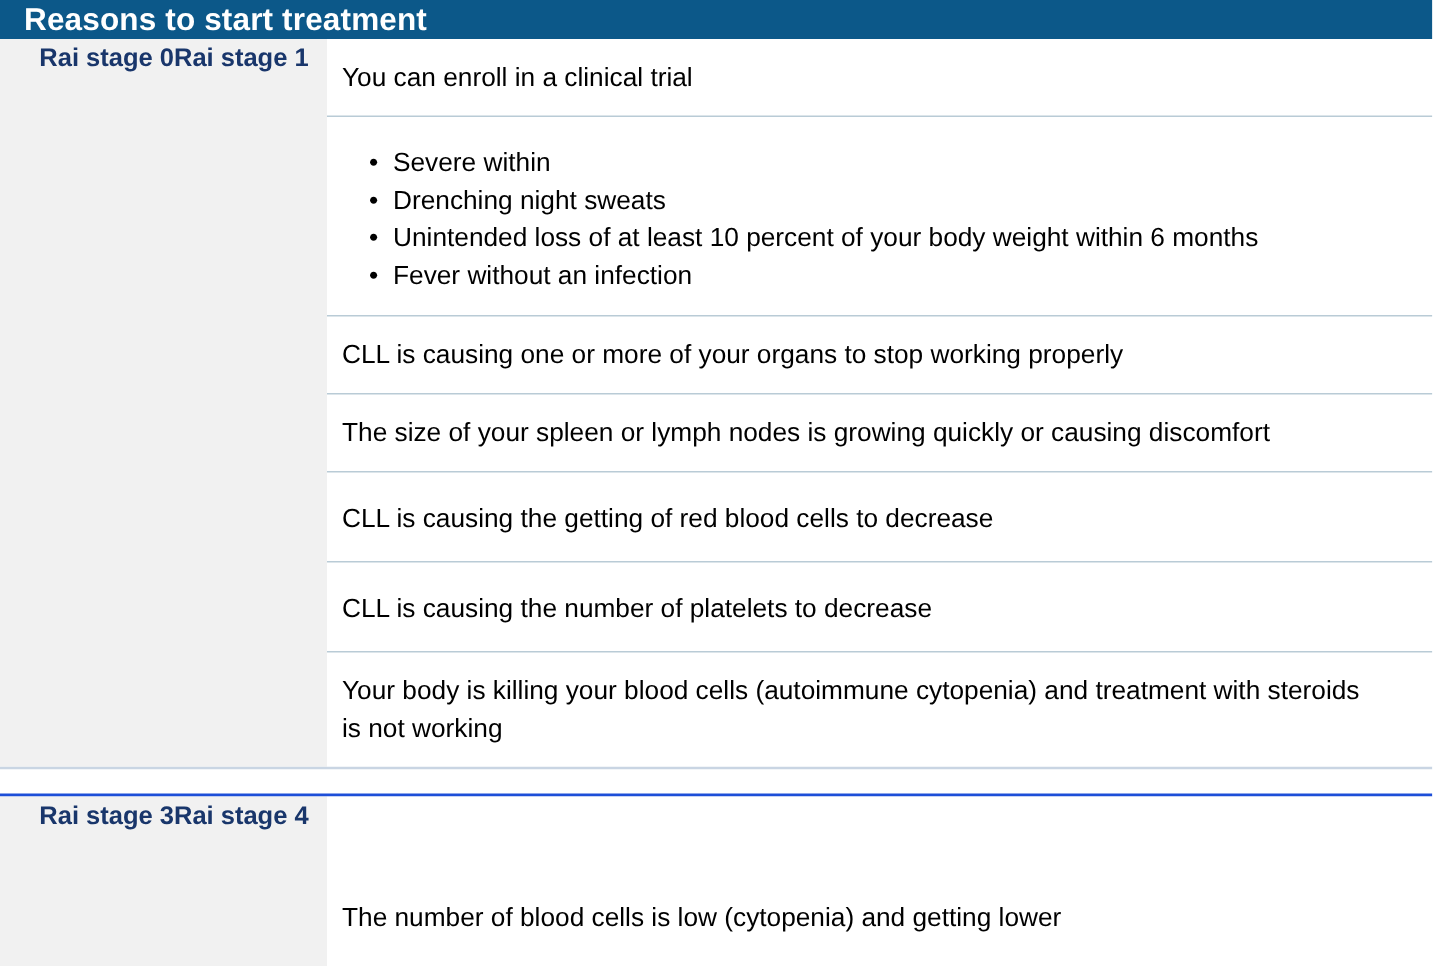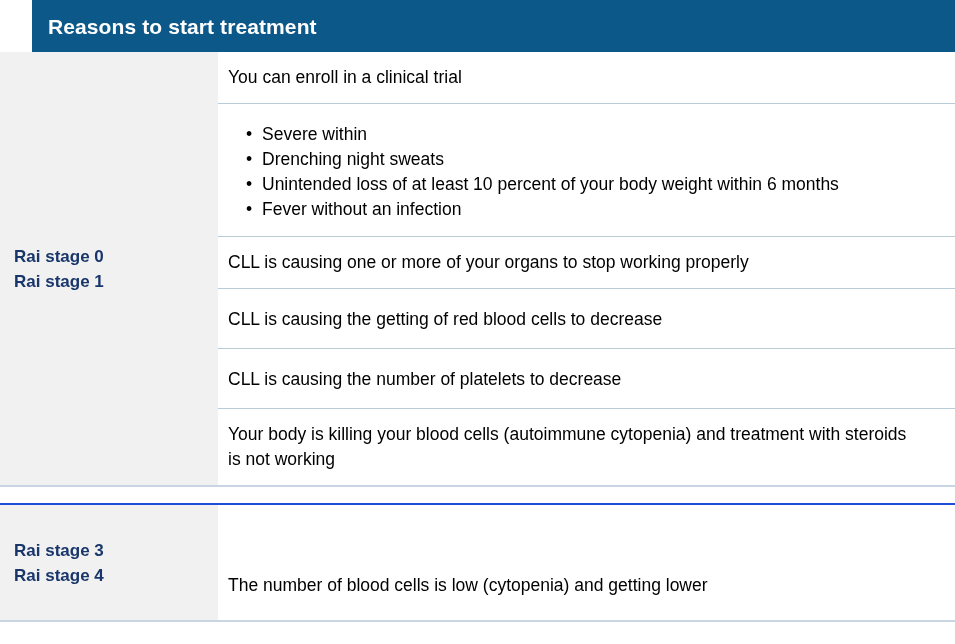--- a/index.html
+++ b/index.html
@@ -17,27 +17,26 @@
   .table-wrap {
     width: 955px;
     height: 644px;
     position: relative;
     overflow: hidden;
     background: #ffffff;
   }
 
   
   .header-bar {
-    height: 52px;
+    height: 26px;
     background: #0c5889;
     display: flex;
     align-items: center;
     padding: 0 0 0 16px;
     box-sizing: border-box;
-    margin-left: 32px;
   }
   .header-title {
     color: #ffffff;
     font-size: 21px;
     font-weight: bold;
     letter-spacing: 0.1px;
     line-height: 1;
   }
 
   
@@ -52,21 +51,21 @@
     border-top: 0;
   }
 
   .stage-cell {
     width: 218px;
     min-width: 218px;
     background: #f1f1f1;
     box-sizing: border-box;
     padding: 0 0 0 14px;
     display: flex;
-    flex-direction: column;
+    flex-direction: row;
     justify-content: center;
   }
   .stage-label {
     color: #19366b;
     font-size: 17px;
     font-weight: bold;
     line-height: 25px;
     white-space: nowrap;
   }
 
@@ -167,20 +166,23 @@
           <li><span class="dot">•</span><span>Drenching night sweats</span></li>
           <li><span class="dot">•</span><span>Unintended loss of at least 10 percent of your body weight within 6 months</span></li>
           <li><span class="dot">•</span><span>Fever without an infection</span></li>
         </ul>
       </div>
 
       <div class="reason-row">
         <span class="reason-text">CLL is causing one or more of your organs to stop working properly</span>
       </div>
 
+      <div class="reason-row">
+        <span class="reason-text">The size of your spleen or lymph nodes is growing quickly or causing discomfort</span>
+      </div>
 
       <div class="reason-row spaced">
         <span class="reason-text">CLL is causing the getting of red blood cells to decrease</span>
       </div>
 
       <div class="reason-row spaced">
         <span class="reason-text">CLL is causing the number of platelets to decrease</span>
       </div>
 
       <div class="reason-row">

